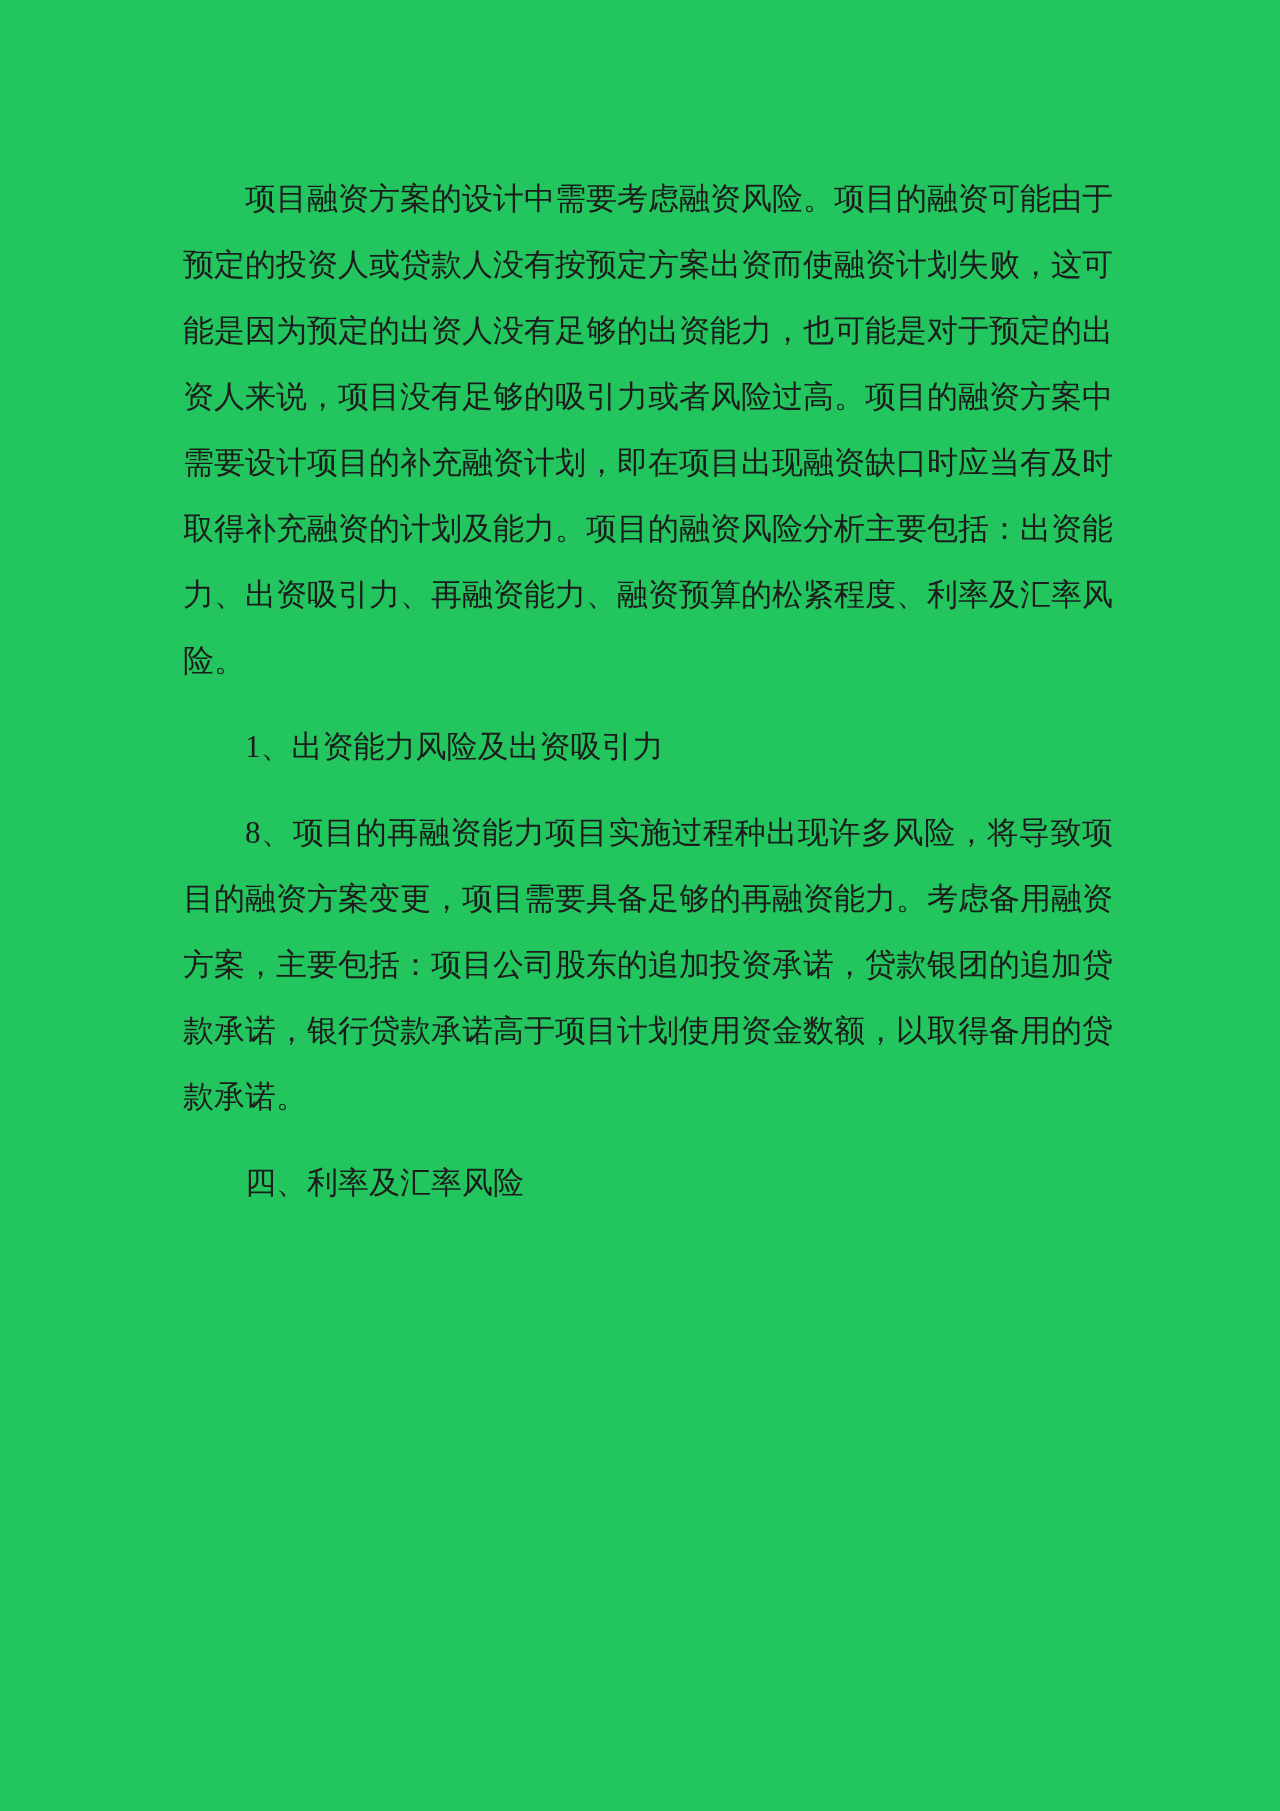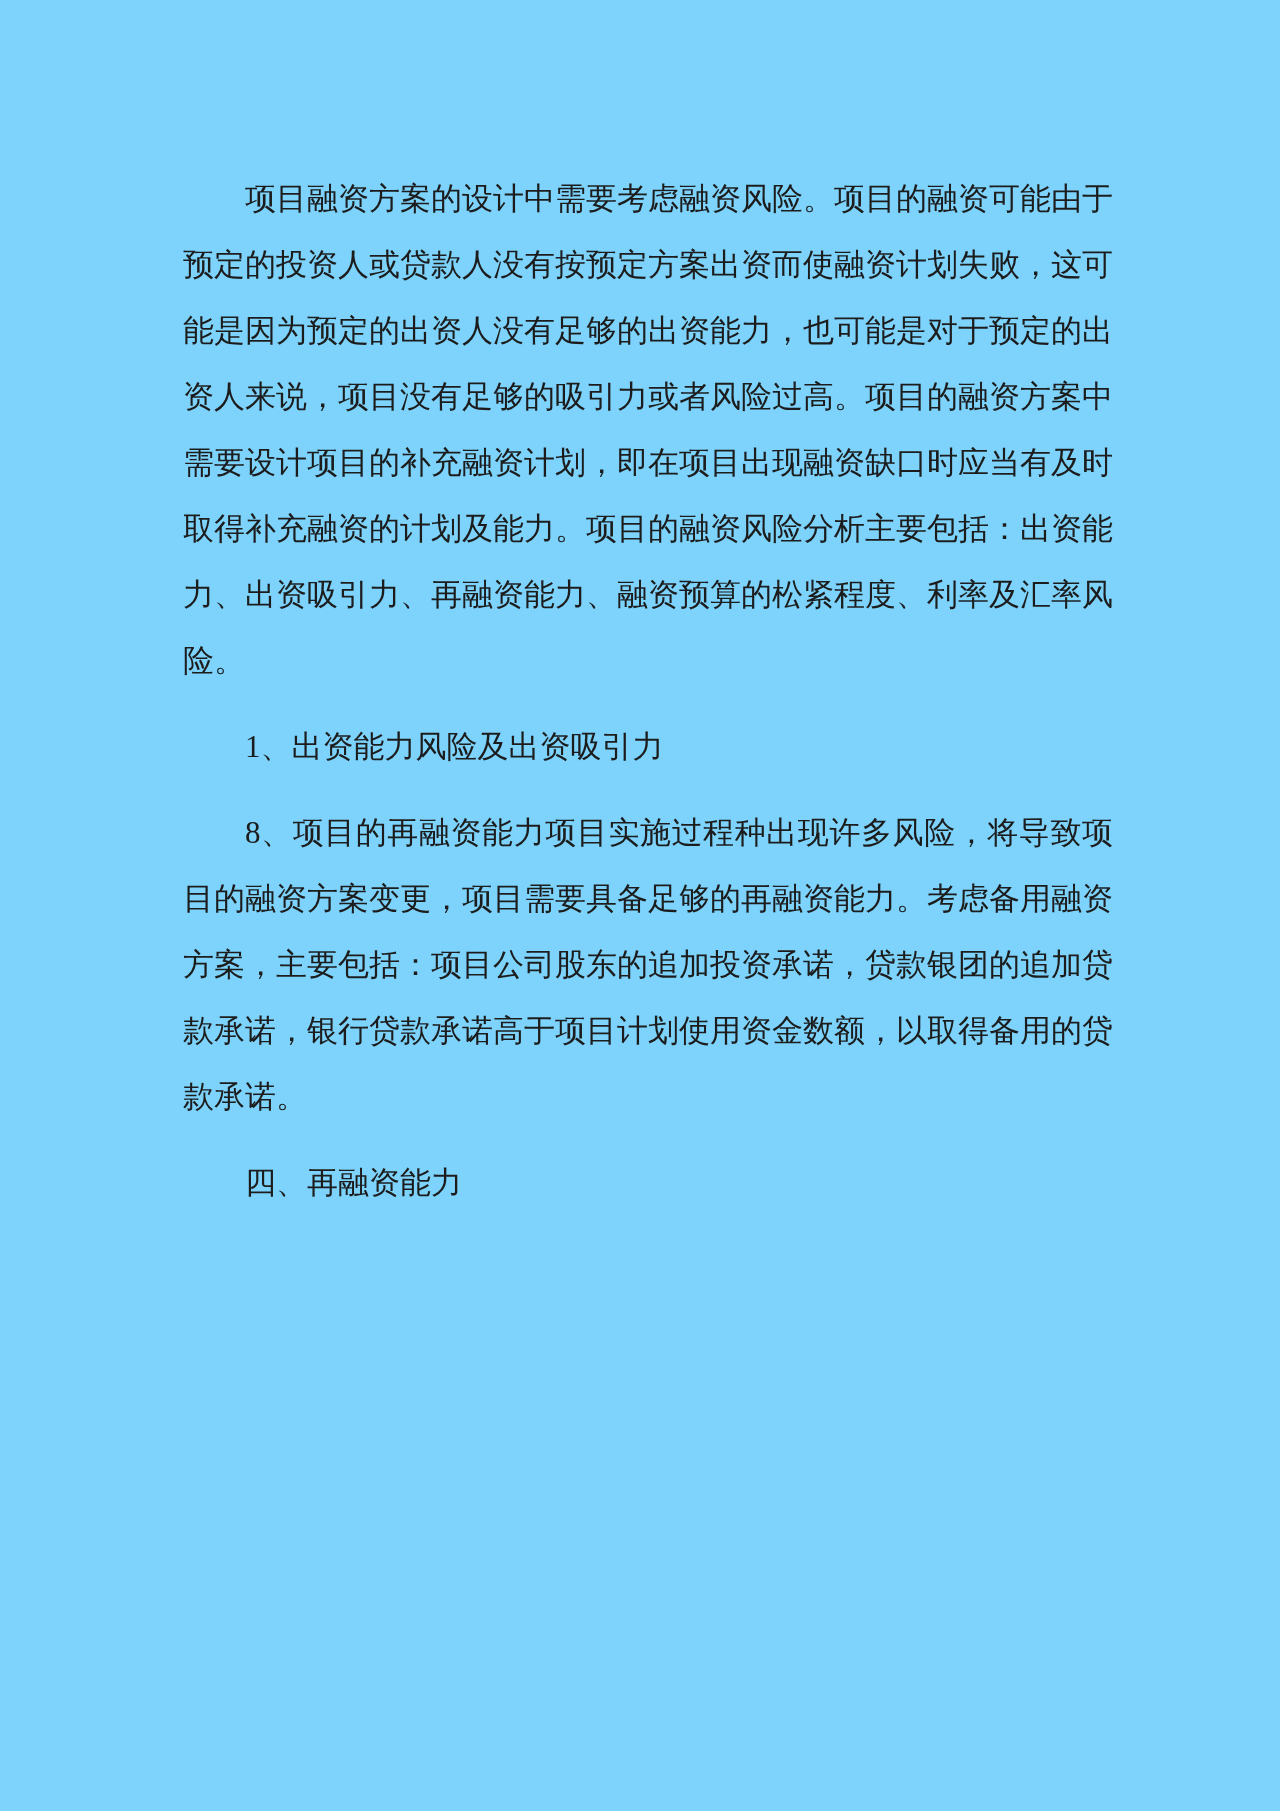--- a/index.html
+++ b/index.html
@@ -4,21 +4,21 @@
 <style>
   html, body {
     margin: 0;
     padding: 0;
     background: #ffffff;
   }
   .page {
     position: relative;
     width: 1280px;
     min-height: 1811px;
-    background: #7dd3fc;
+    background: #22c55e;
     box-sizing: border-box;
     padding: 166px 167px 60px 183px;
     color: #1c1c1c;
     font-family: "Liberation Serif", "DejaVu Serif", serif;
     font-size: 31px;
     line-height: 66px;
     text-align: justify;
     text-justify: inter-ideograph;
     overflow: hidden;
   }
@@ -31,14 +31,14 @@
     margin-bottom: 0;
   }
 </style>
 </head>
 <body>
 
 <div class="page">
   <p class="para">项目融资方案的设计中需要考虑融资风险。项目的融资可能由于预定的投资人或贷款人没有按预定方案出资而使融资计划失败，这可能是因为预定的出资人没有足够的出资能力，也可能是对于预定的出资人来说，项目没有足够的吸引力或者风险过高。项目的融资方案中需要设计项目的补充融资计划，即在项目出现融资缺口时应当有及时取得补充融资的计划及能力。项目的融资风险分析主要包括：出资能力、出资吸引力、再融资能力、融资预算的松紧程度、利率及汇率风险。</p>
   <p class="para">1、出资能力风险及出资吸引力</p>
   <p class="para">8、项目的再融资能力项目实施过程种出现许多风险，将导致项目的融资方案变更，项目需要具备足够的再融资能力。考虑备用融资方案，主要包括：项目公司股东的追加投资承诺，贷款银团的追加贷款承诺，银行贷款承诺高于项目计划使用资金数额，以取得备用的贷款承诺。</p>
-  <p class="para">四、再融资能力</p>
+  <p class="para">四、利率及汇率风险</p>
 </div>
 
 </body></html>

